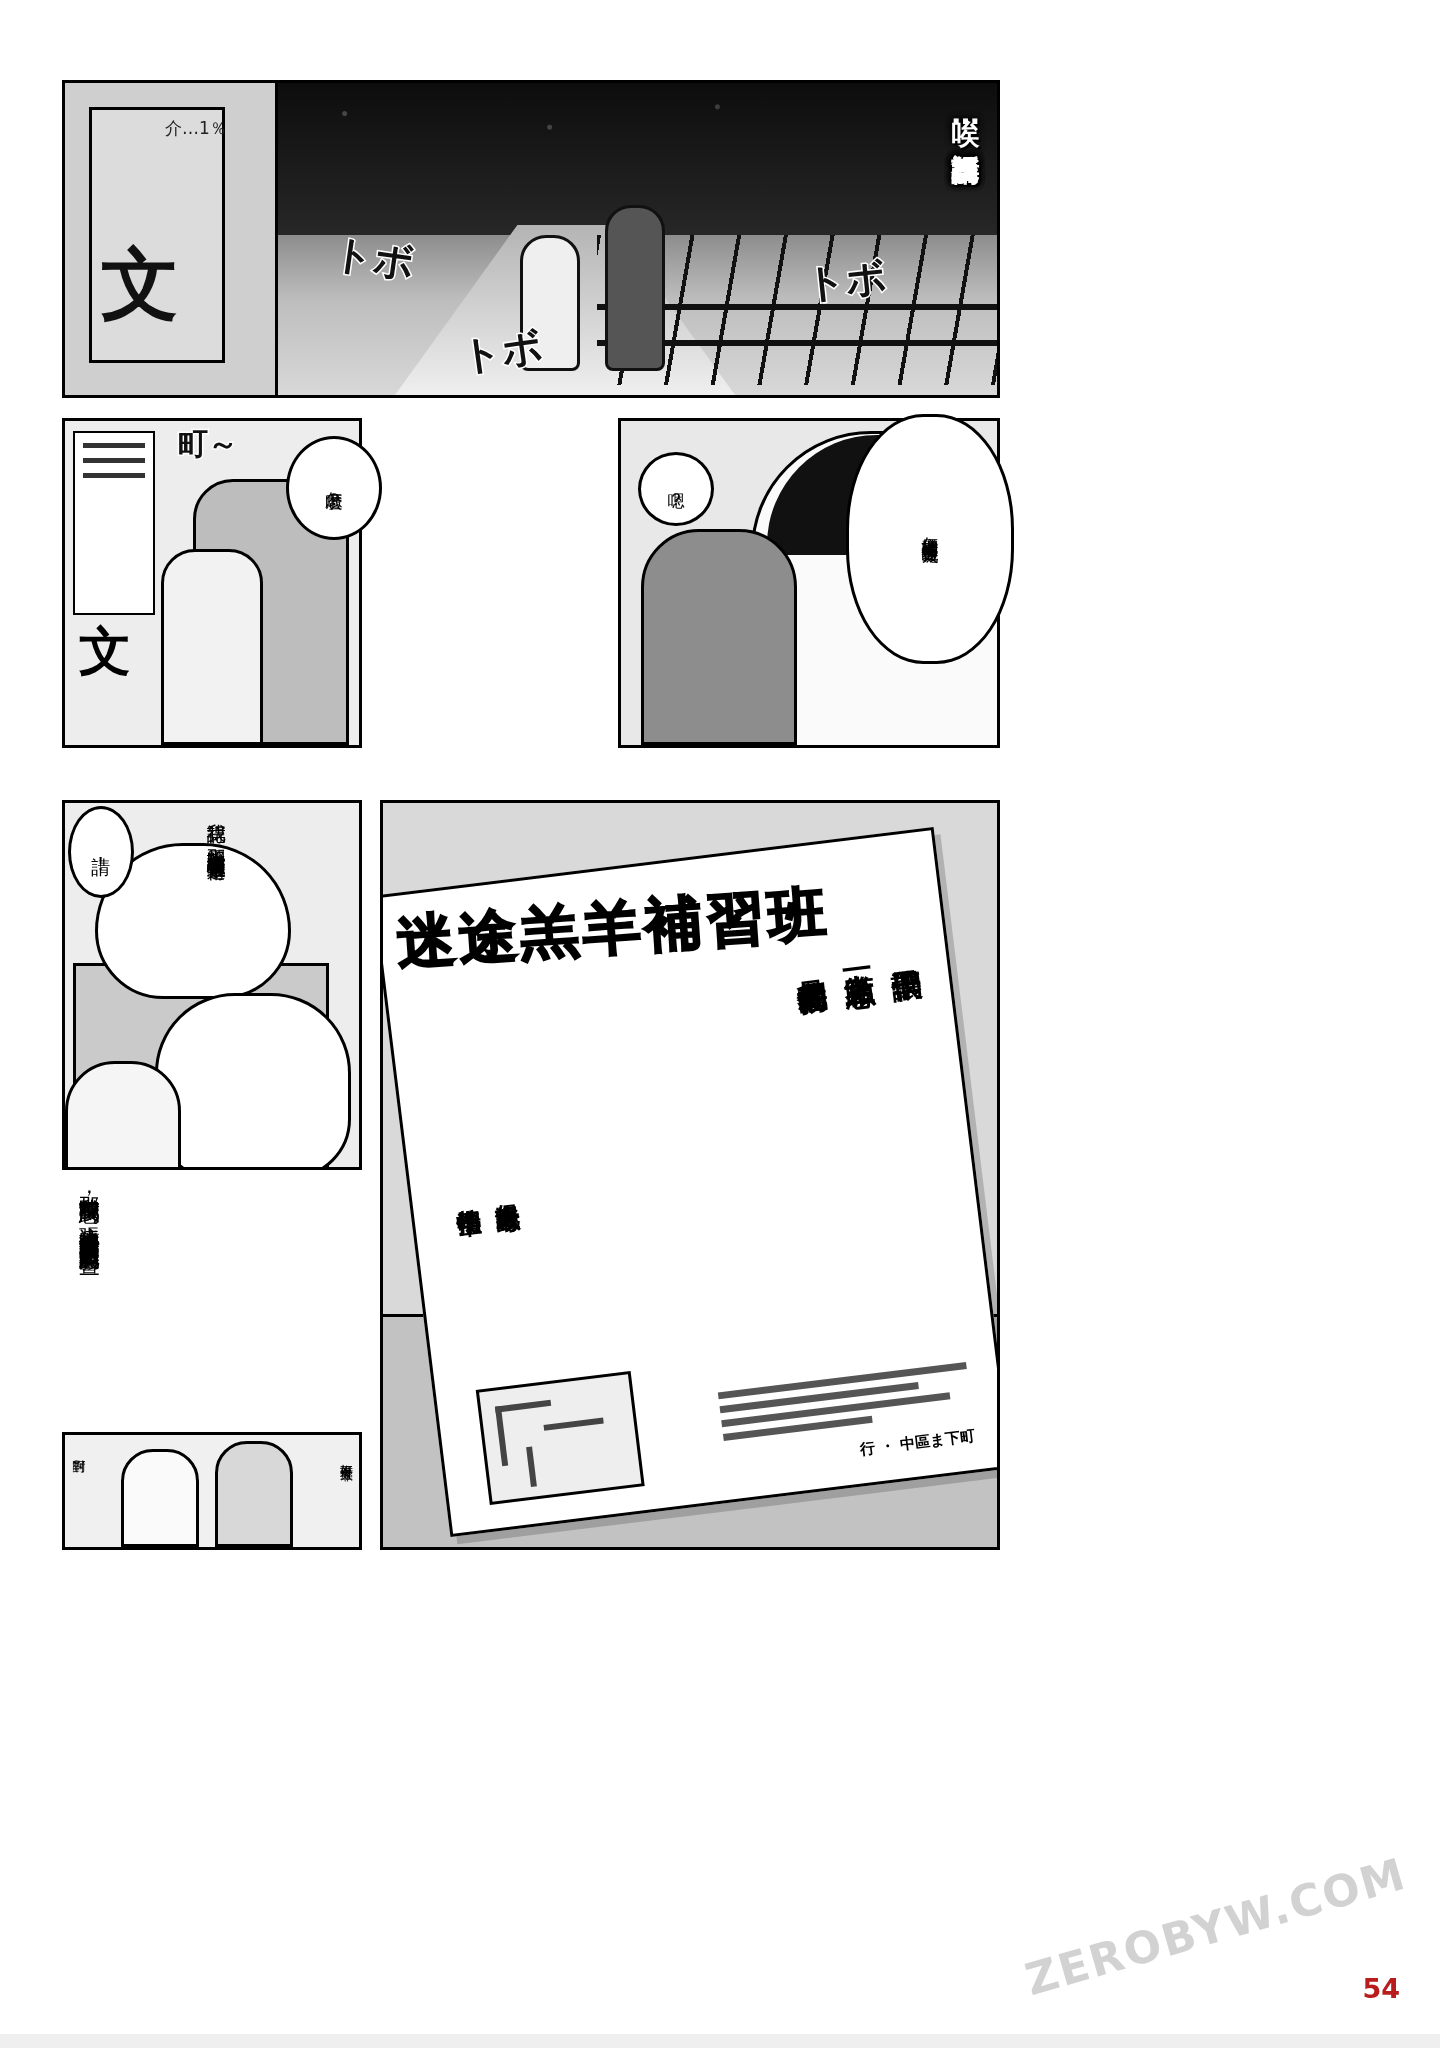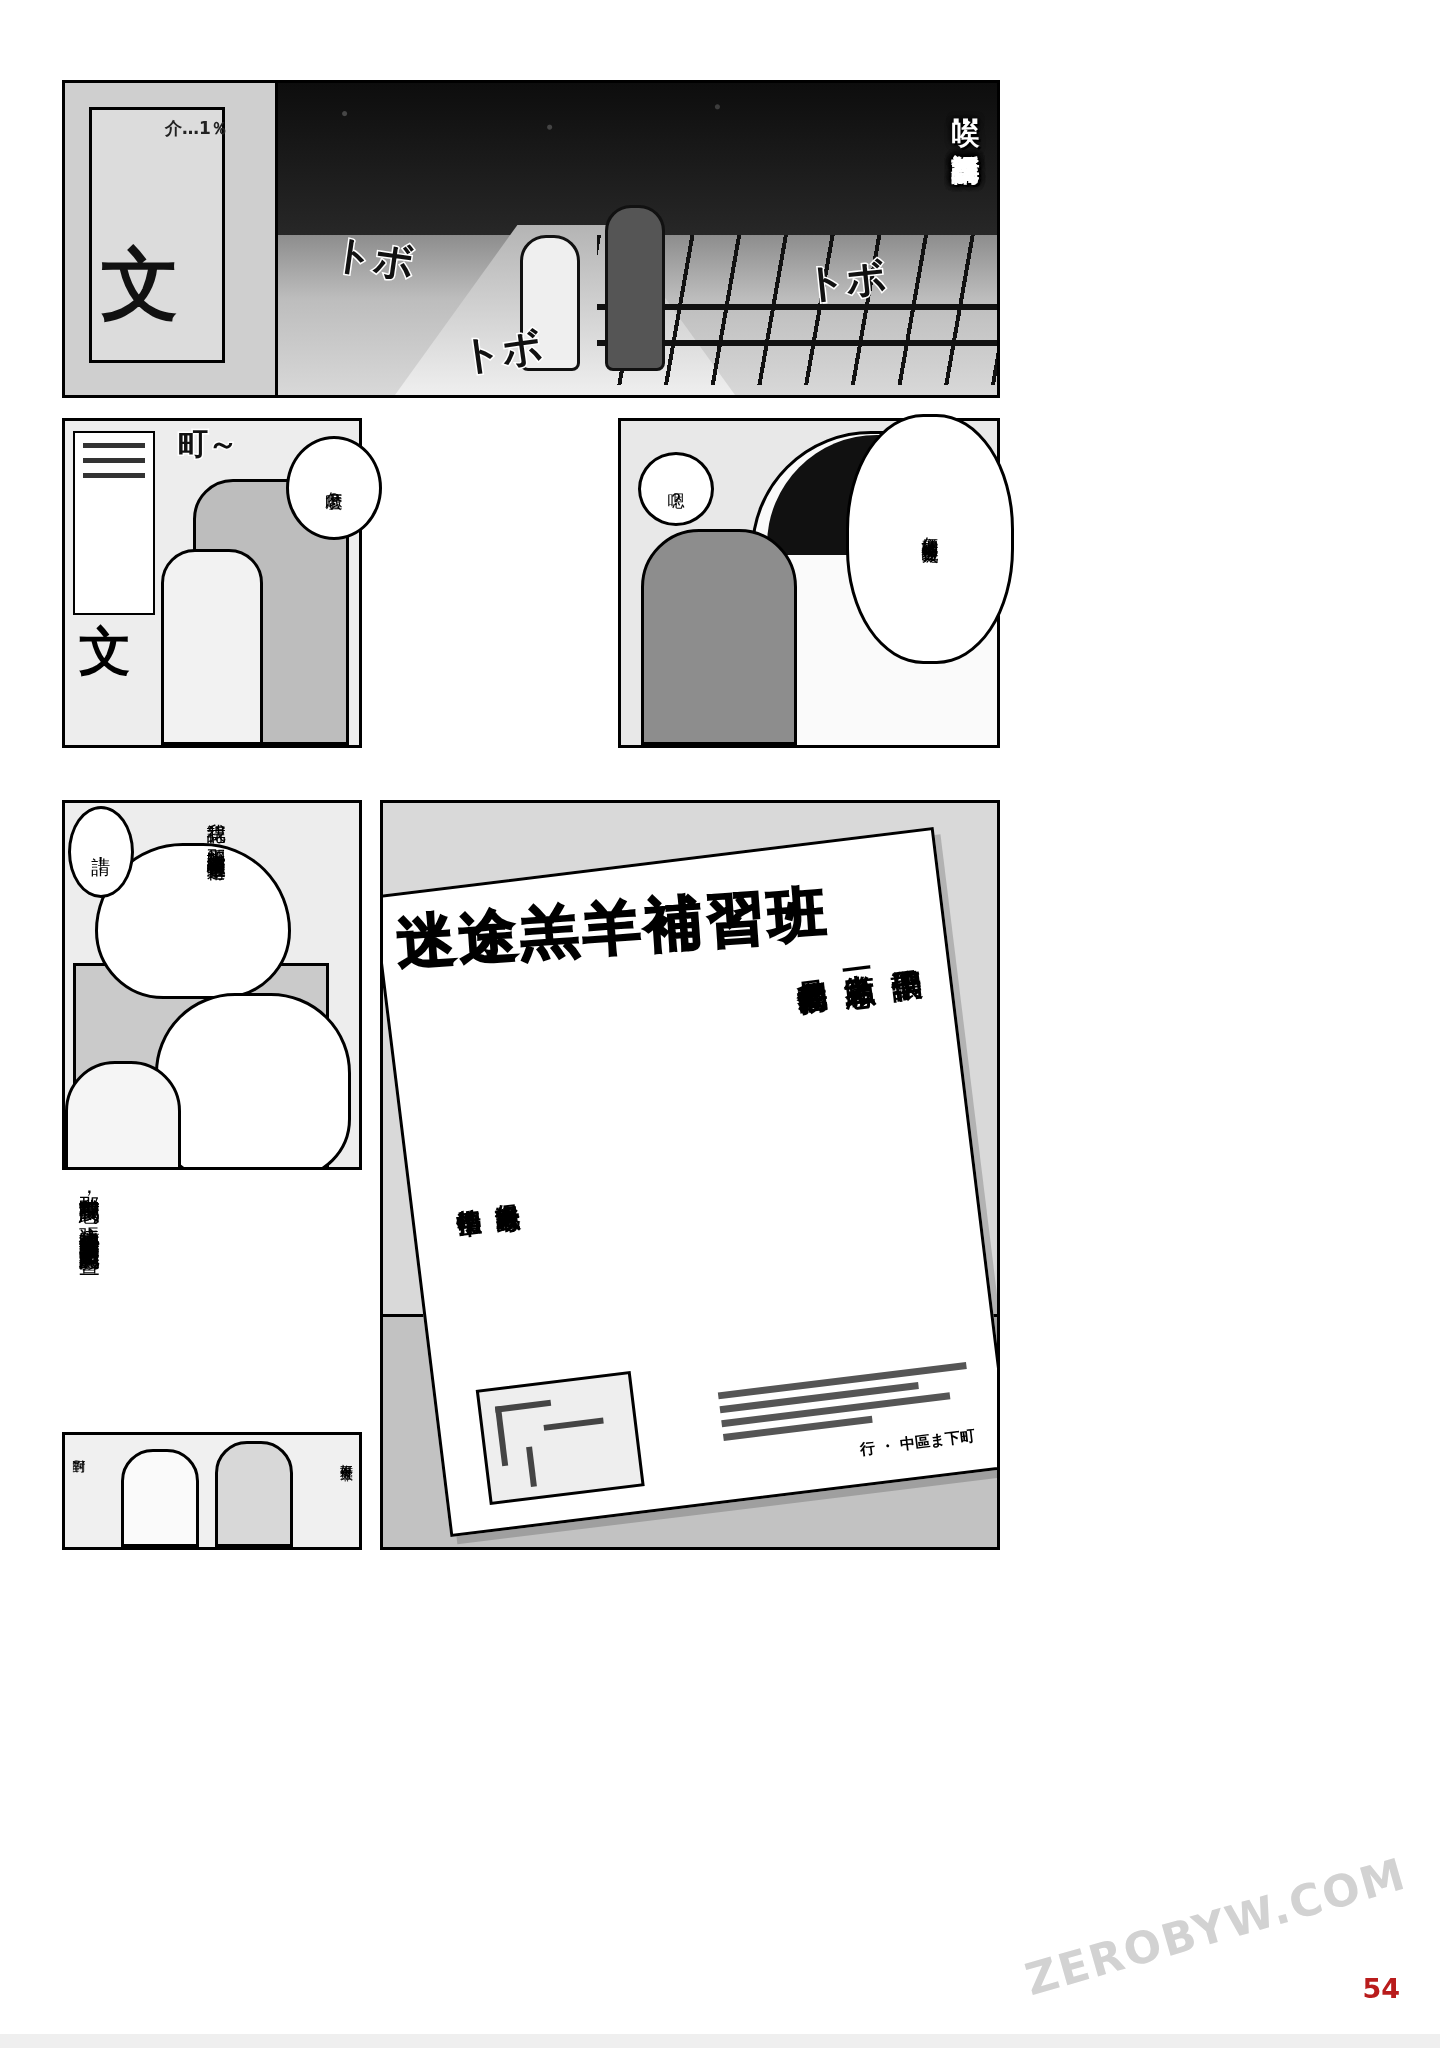--- a/index.html
+++ b/index.html
@@ -111,21 +111,21 @@
 
 <div class="page">
 
   <div class="panel" id="p1">
     <div class="sky"></div>
     <div class="ground"></div>
     <div class="road"></div>
     <div class="railing"></div>
     <div class="wall"></div>
     <div class="signboard"></div>
-    <div style="position:absolute;left:100px;top:34px;font-size:17px;font-weight:bold;color:#222;">介…1％</div>
+    <div style="position:absolute;left:100px;top:34px;font-size:17px;font-weight:normal;color:#222;">介…1％</div>
     <div class="bigchar">文</div>
 
     <div class="figure" style="left:455px;"></div>
     <div class="figure dark" style="left:540px;height:160px;"></div>
 
     <div class="sfx" style="left:396px;bottom:16px;font-size:40px;transform:rotate(-8deg);">トボ</div>
     <div class="sfx" style="left:268px;top:148px;font-size:40px;transform:rotate(8deg);">トボ</div>
     <div class="sfx" style="left:740px;top:170px;font-size:40px;transform:rotate(-6deg);">トボ</div>
 
     <div class="caption vtext">唉…話說得簡單…</div>

